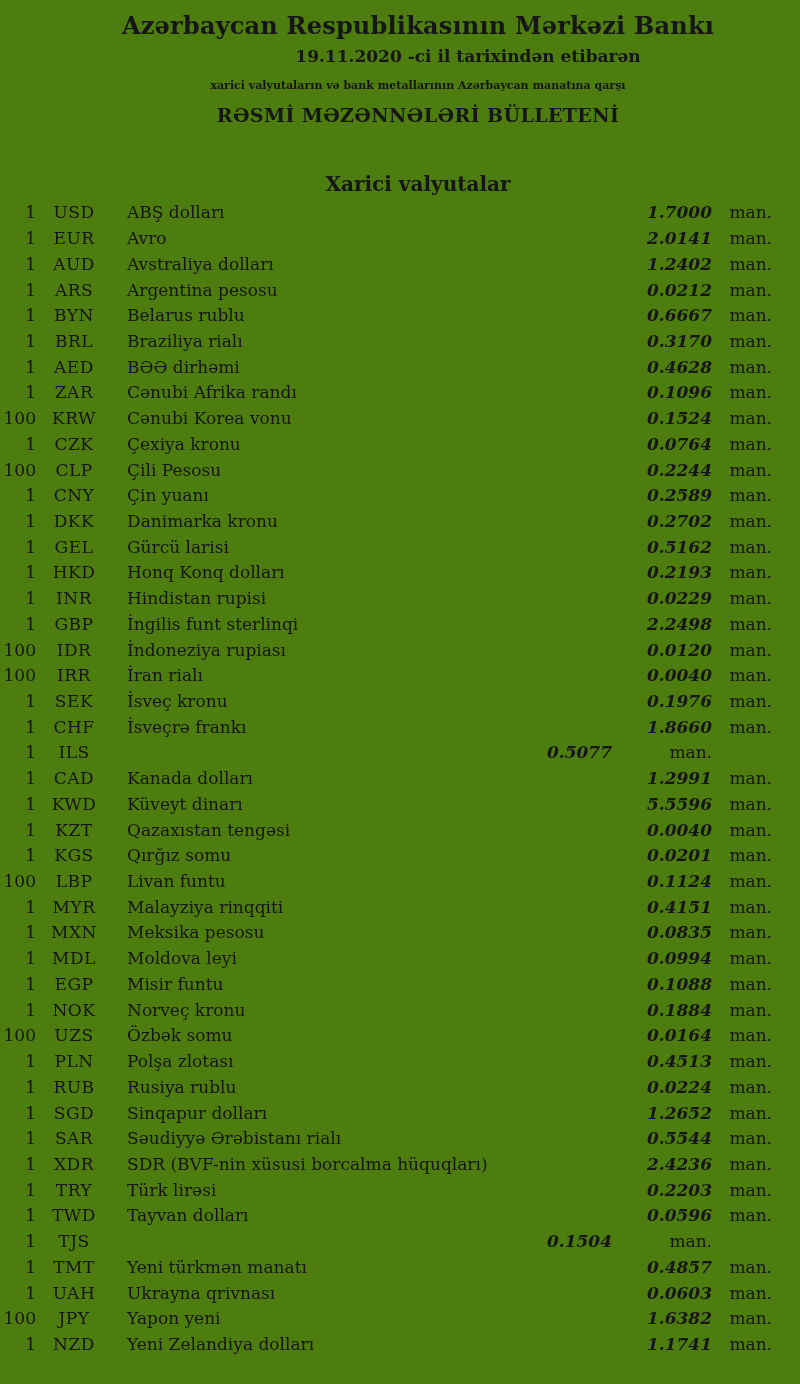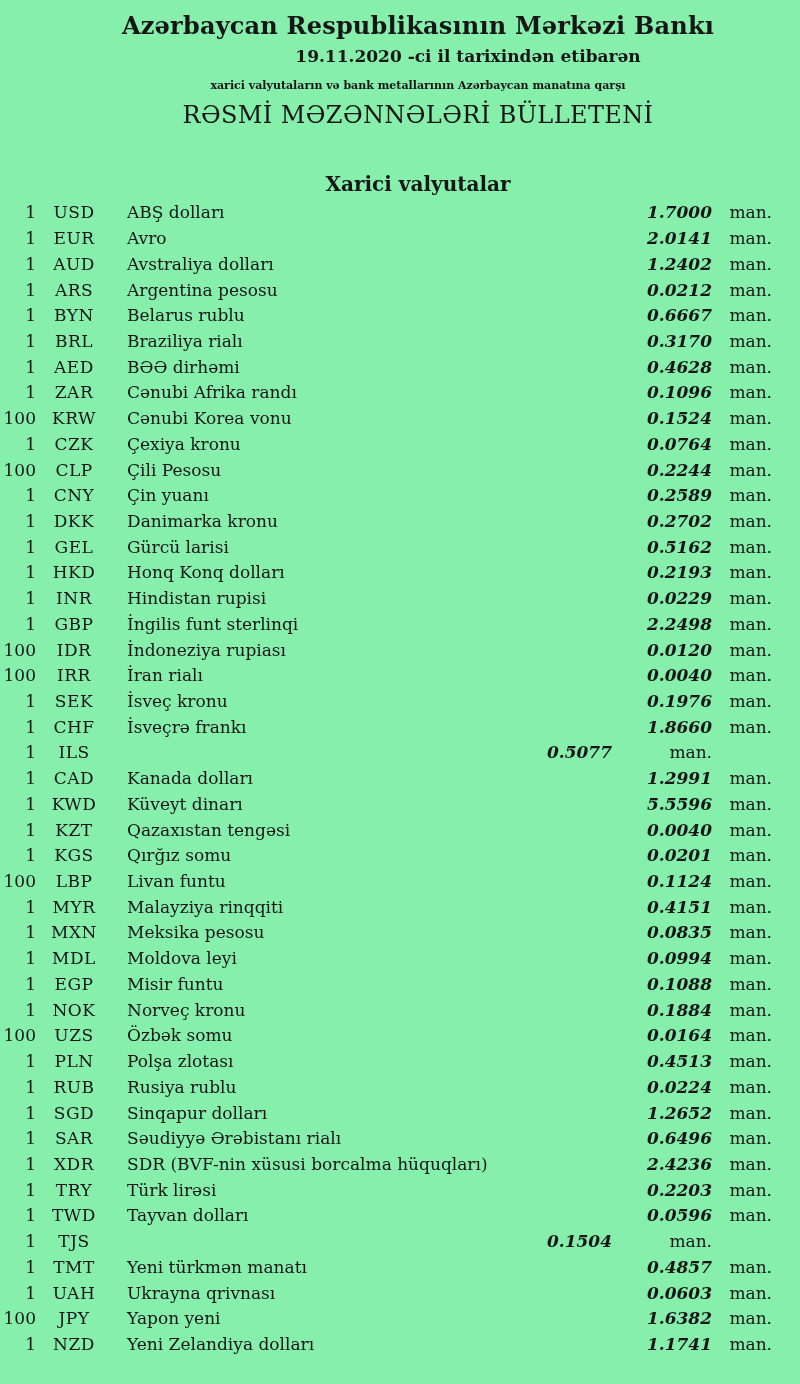--- a/index.html
+++ b/index.html
@@ -4,21 +4,21 @@
 <style>
   html, body {
     margin: 0;
     padding: 0;
     background: #ffffff;
   }
   .page {
     position: relative;
     width: 800px;
     height: 1384px;
-    background: #86efac;
+    background: #4d7c0f;
     color: #161616;
     font-family: "DejaVu Serif", "Liberation Serif", serif;
     overflow: hidden;
   }
   .header {
     margin-left: 36px;           
     padding-top: 9px;
     text-align: center;
   }
   .bank-name {
@@ -33,22 +33,22 @@
     font-size: 17px;
     font-weight: 700;
     line-height: 29px;
   }
   .subject-line {
     font-size: 11px;
     font-weight: 700;
     line-height: 29px;
   }
   .bulletin-title {
-    font-size: 24px;
-    font-weight: 400;
+    font-size: 19px;
+    font-weight: 700;
     line-height: 30px;
     letter-spacing: 0.4px;
   }
   .section-title {
     margin-left: 36px;
     margin-top: 42px;
     text-align: center;
     font-size: 20px;
     font-weight: 700;
     line-height: 24px;
@@ -344,21 +344,21 @@
       <span class="qty">1</span>
       <span class="code">SGD</span>
       <span class="name">Sinqapur dolları</span>
       <span class="rate">1.2652</span>
       <span class="unit">man.</span>
     </div>
       <div class="row">
       <span class="qty">1</span>
       <span class="code">SAR</span>
       <span class="name">Səudiyyə Ərəbistanı rialı</span>
-      <span class="rate">0.6496</span>
+      <span class="rate">0.5544</span>
       <span class="unit">man.</span>
     </div>
       <div class="row">
       <span class="qty">1</span>
       <span class="code">XDR</span>
       <span class="name">SDR (BVF-nin xüsusi borcalma hüquqları)</span>
       <span class="rate">2.4236</span>
       <span class="unit">man.</span>
     </div>
       <div class="row">

